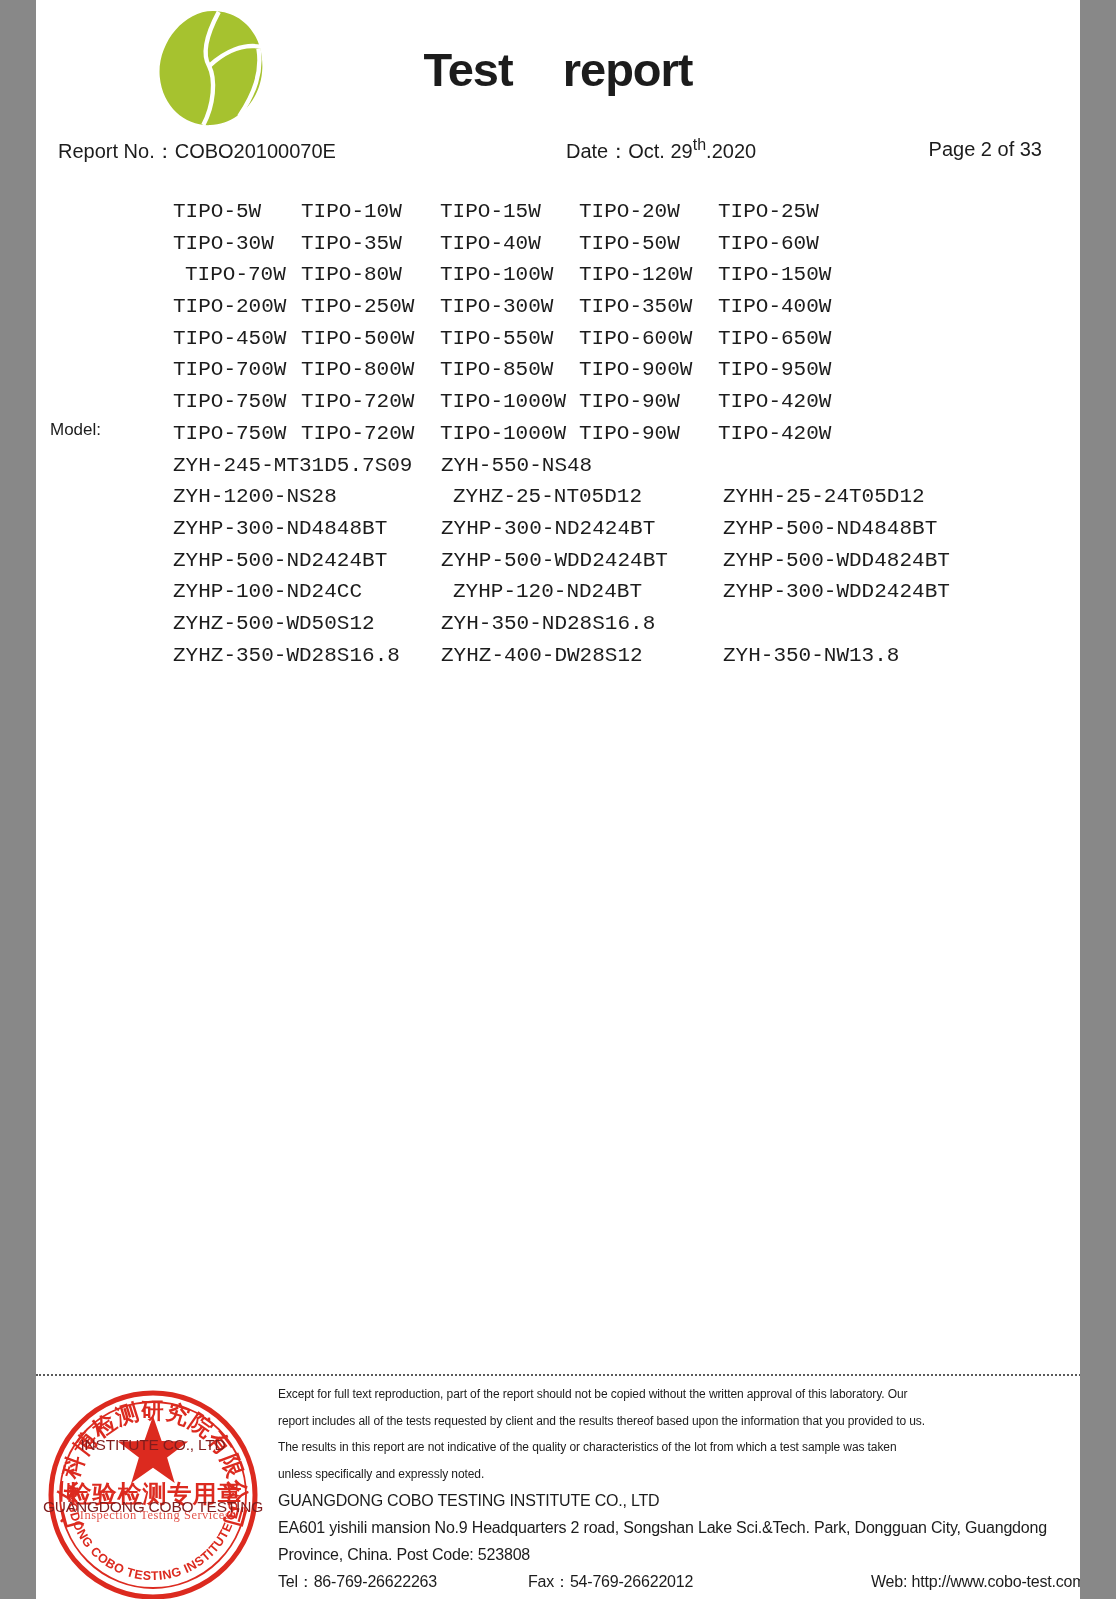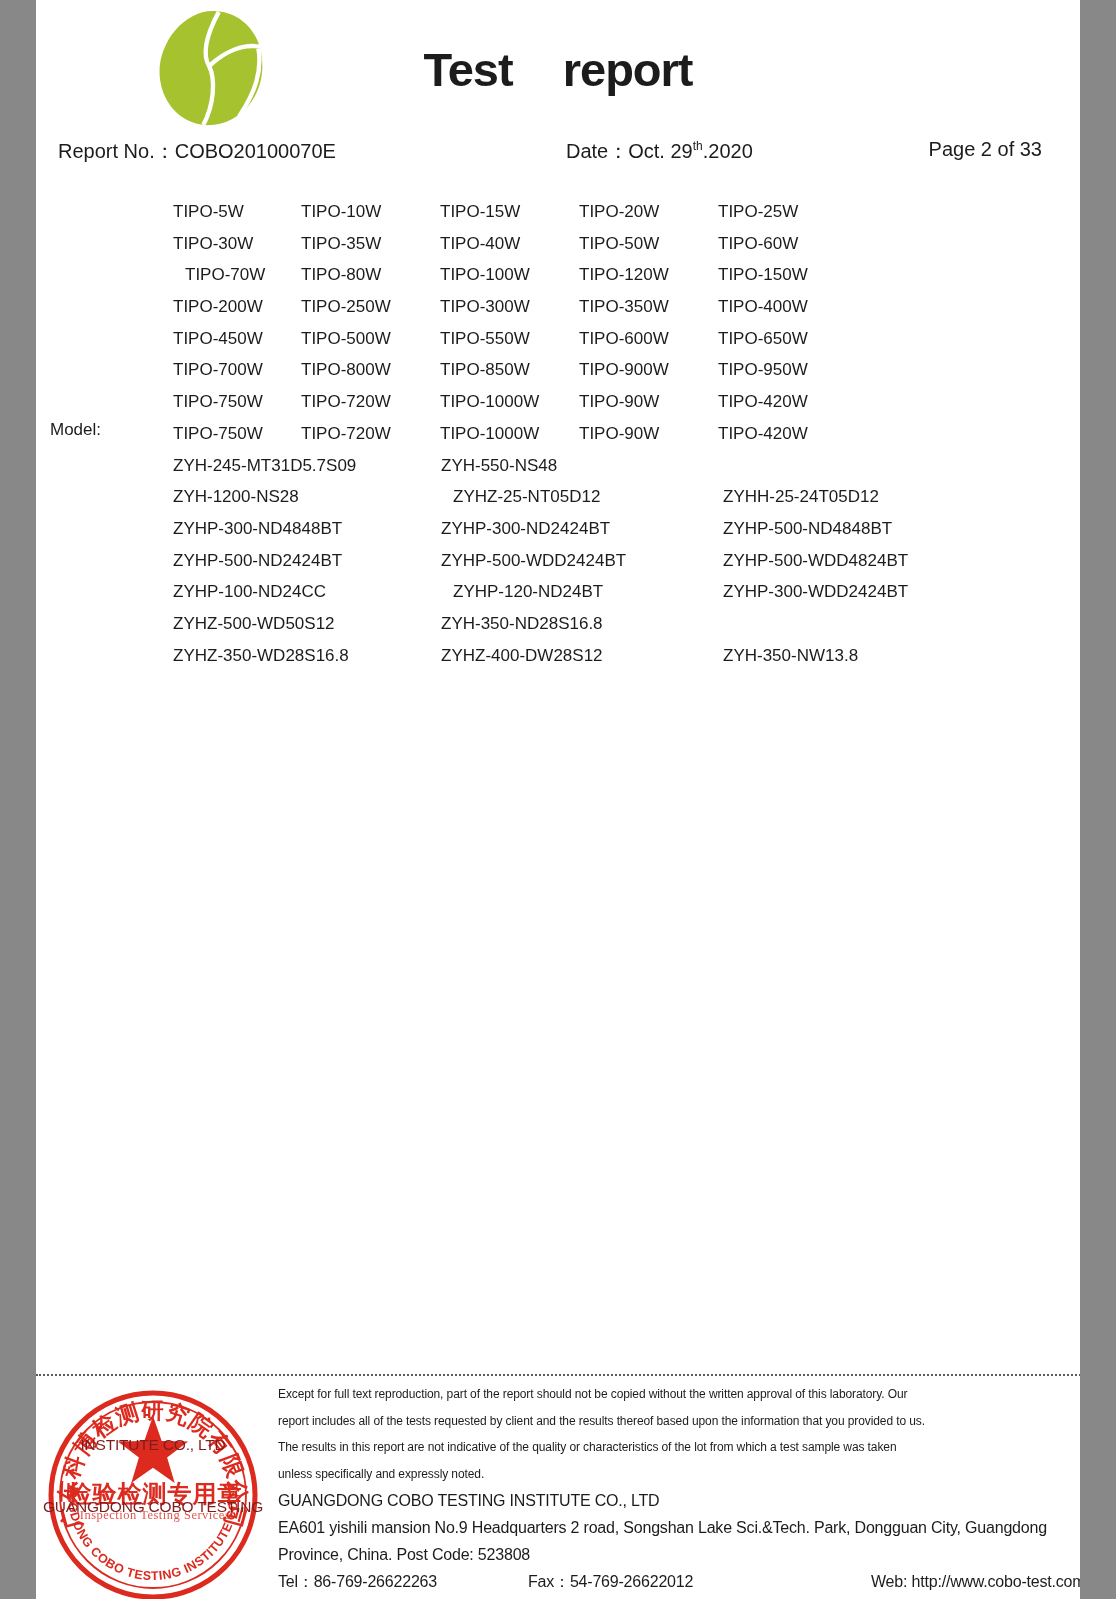--- a/index.html
+++ b/index.html
@@ -13,27 +13,27 @@
   
   .logo { position:absolute; left:117px; top:8px; width:118px; height:120px; }
   .title {
     position:absolute; left:0; top:42px; width:100%;
     text-align:center; font-size:47px; font-weight:bold;
     letter-spacing:-1px; word-spacing:38px;
   }
   .hdr-row { position:absolute; left:22px; top:138px; width:984px; height:30px; font-size:20px; }
   .hdr-date { position:absolute; left:508px; top:0; }
   .hdr-page { position:absolute; right:0; top:0; }
-  sup { font-size:12px; vertical-align:super; line-height:0; }
+  sup { font-size:16px; vertical-align:super; line-height:0; }
   
   .model-label { position:absolute; left:14px; top:420px; font-size:17px; }
   .models {
     position:absolute; left:137px; top:196px;
-    font-family:Liberation Sans, sans-serif;
-    font-size:17px;
+    font-family:Liberation Mono, monospace;
+    font-size:21px;
   }
   .trow { display:grid; grid-template-columns:128px 139px 139px 139px auto; height:31.7px; line-height:31.7px; }
   .zrow { display:grid; grid-template-columns:268px 282px auto; height:31.7px; line-height:31.7px; }
   .trow span, .zrow span { white-space:nowrap; }
   .indent { padding-left:12px; }
   
   .dotline { position:absolute; left:0; top:1374px; width:1116px; border-top:2px dotted #5a5a5a; }
   .disclaimer {
     position:absolute; left:242px; top:1381px;
     font-size:12px; line-height:26.6px; letter-spacing:-0.1px; white-space:nowrap;

